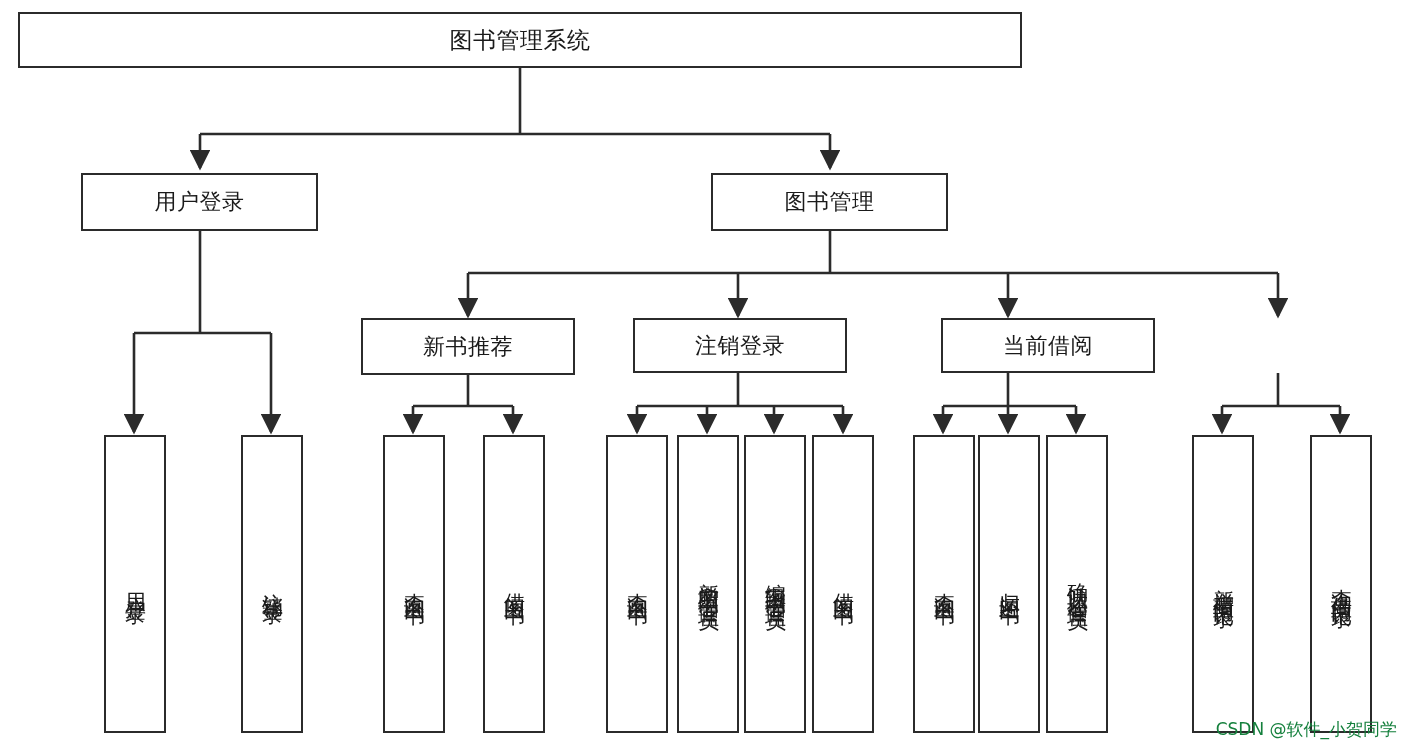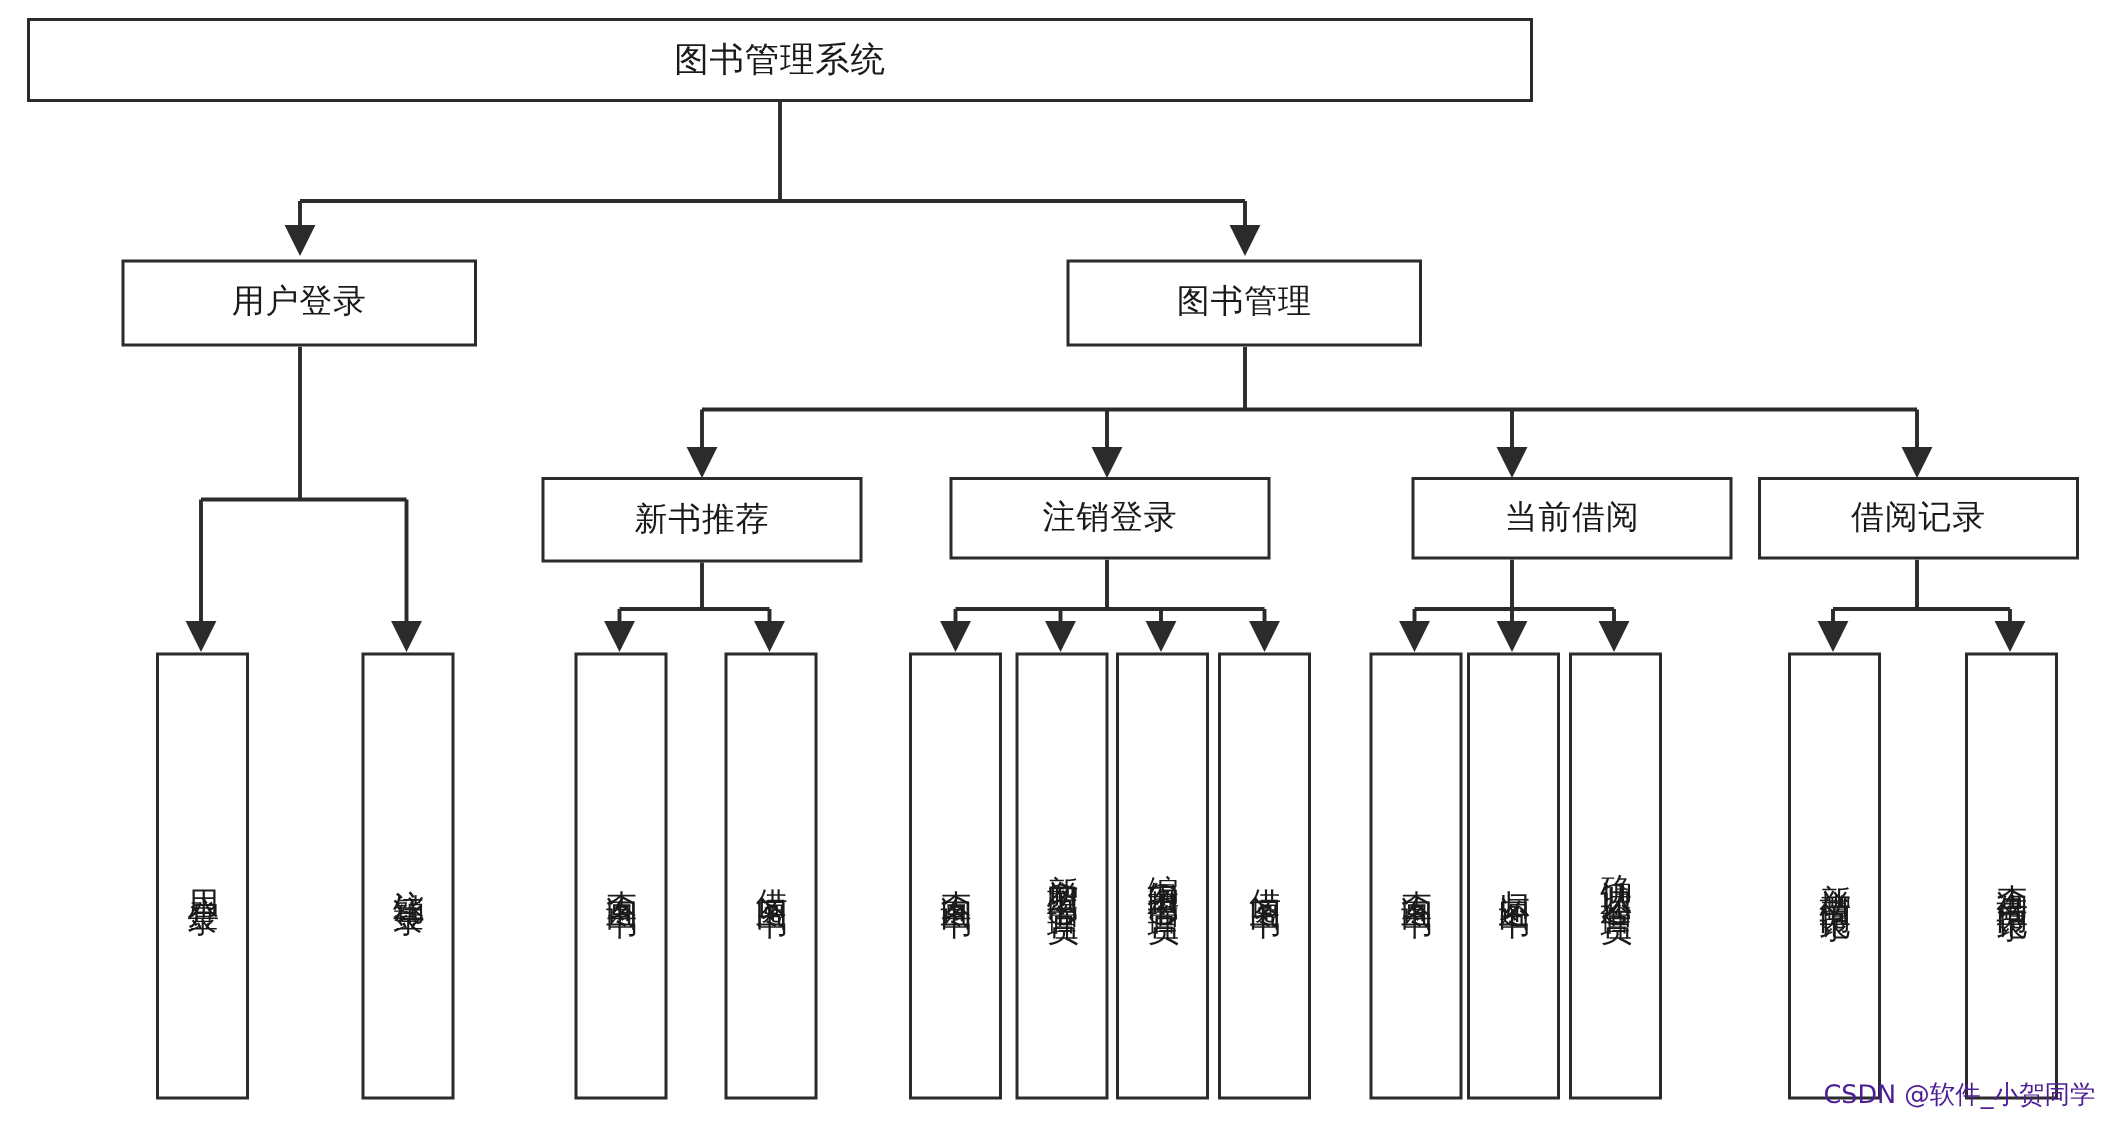--- a/index.html
+++ b/index.html
@@ -62,21 +62,21 @@
     font-size: 21px;
     line-height: 1.0;
     letter-spacing: 4px;
     white-space: nowrap;
   }
   .watermark {
     position: absolute;
     right: 8px;
     bottom: 6px;
     font-size: 17px;
-    color: #4c1d95;
+    color: #15803d;
     white-space: nowrap;
     z-index: 5;
     font-family: "DejaVu Sans", "Liberation Sans", sans-serif;
   }
 </style>
 </head>
 <body>
 
 <div id="diagram-root">
 
@@ -143,23 +143,20 @@
 
   <div class="node h" style="left:361px; top:318px; width:214px; height:57px;">
     <span class="node-label">新书推荐</span>
   </div>
   <div class="node h" style="left:633px; top:318px; width:214px; height:55px;">
     <span class="node-label">注销登录</span>
   </div>
   <div class="node h" style="left:941px; top:318px; width:214px; height:55px;">
     <span class="node-label">当前借阅</span>
   </div>
-  <div class="node h" style="left:1172px; top:318px; width:214px; height:55px;">
-    <span class="node-label">借阅记录</span>
-  </div>
 
   <div class="node v" style="left:104px; top:435px; width:62px; height:298px;">
     <span class="node-label">用户登录</span>
   </div>
   <div class="node v" style="left:241px; top:435px; width:62px; height:298px;">
     <span class="node-label">注销登录</span>
   </div>
 
   <div class="node v" style="left:383px; top:435px; width:62px; height:298px;">
     <span class="node-label">查询图书</span>

